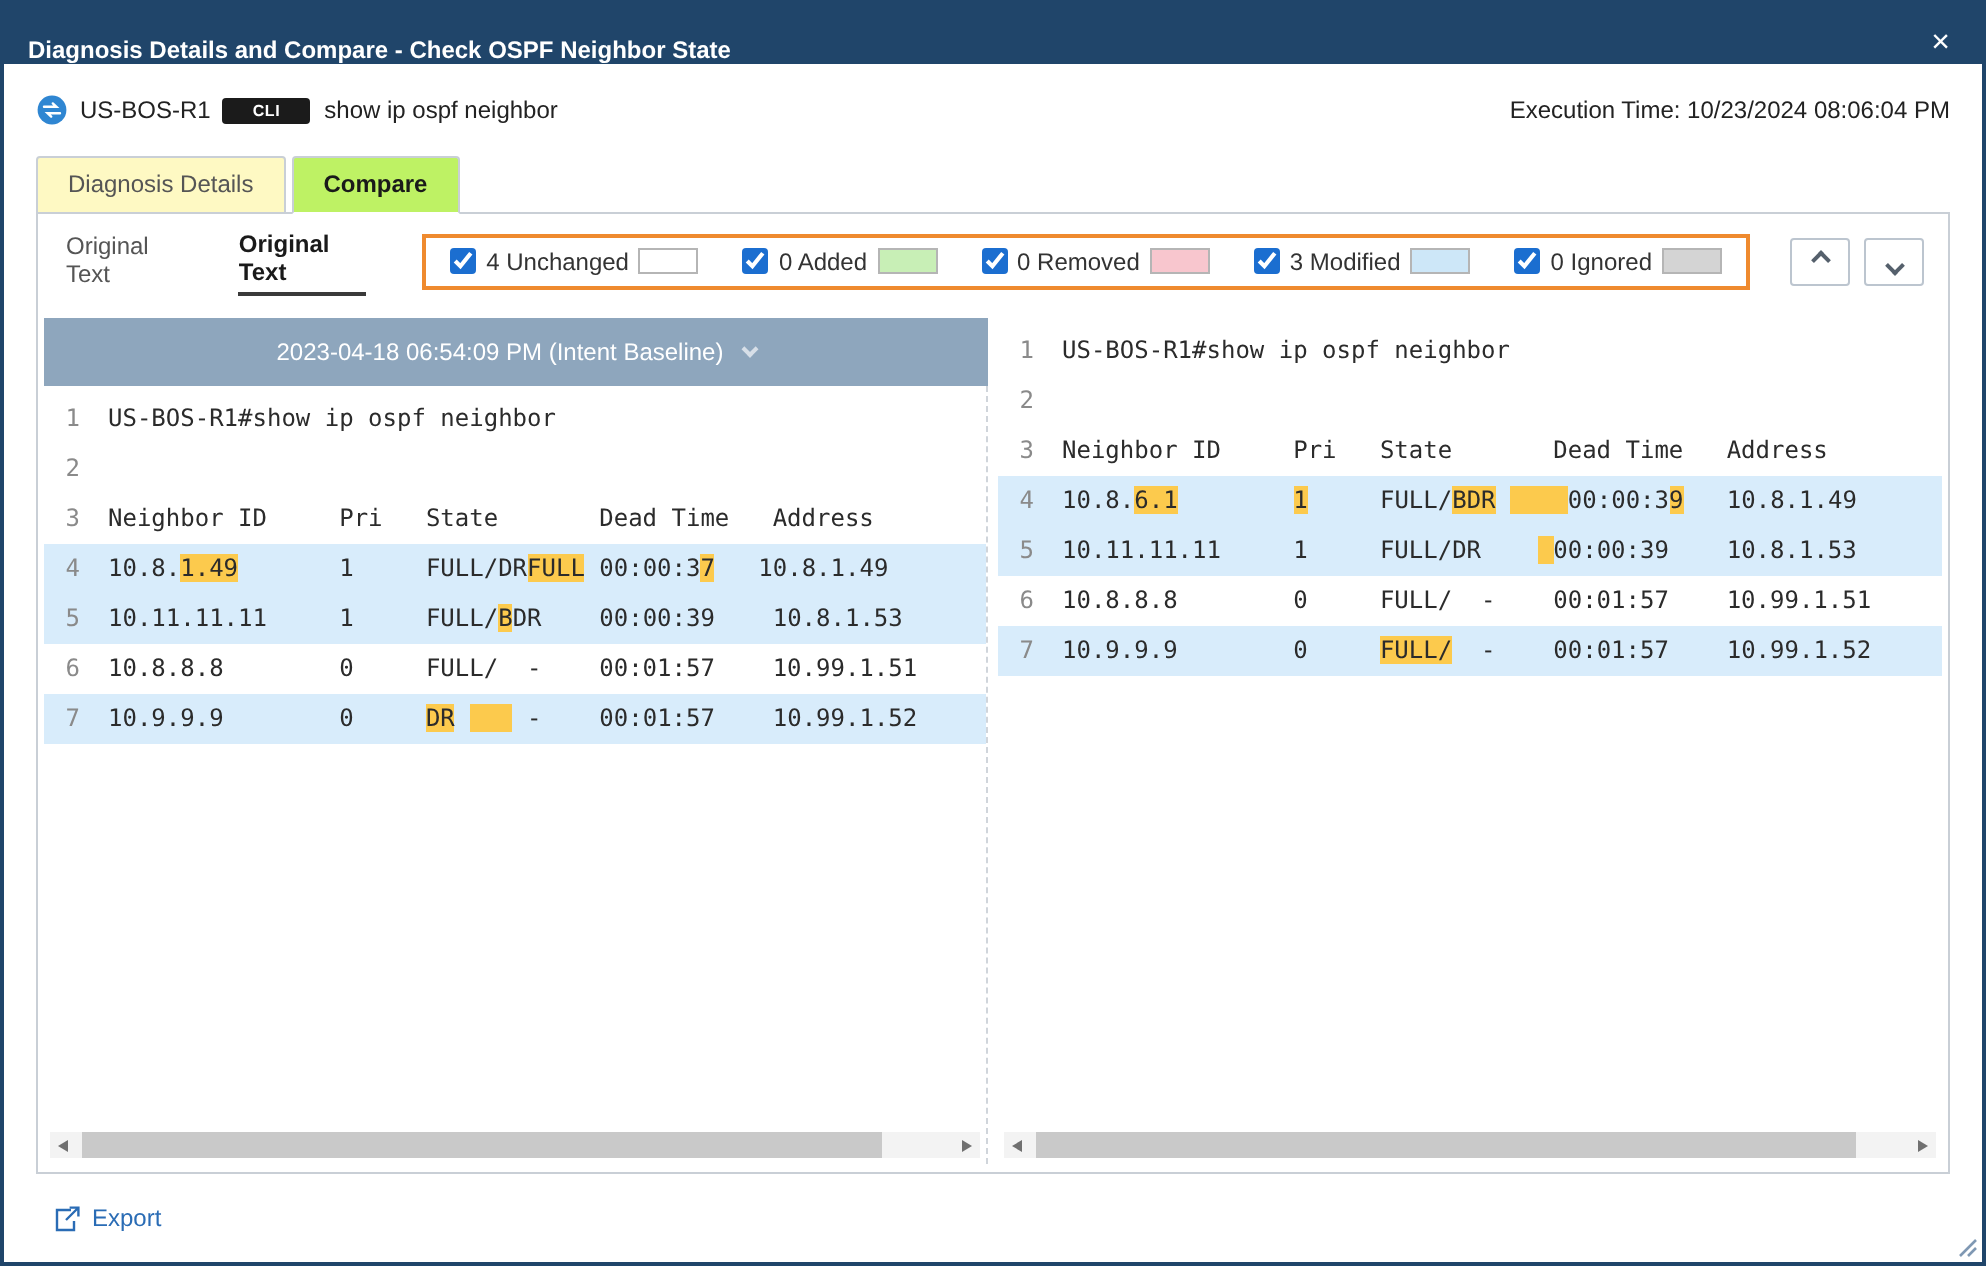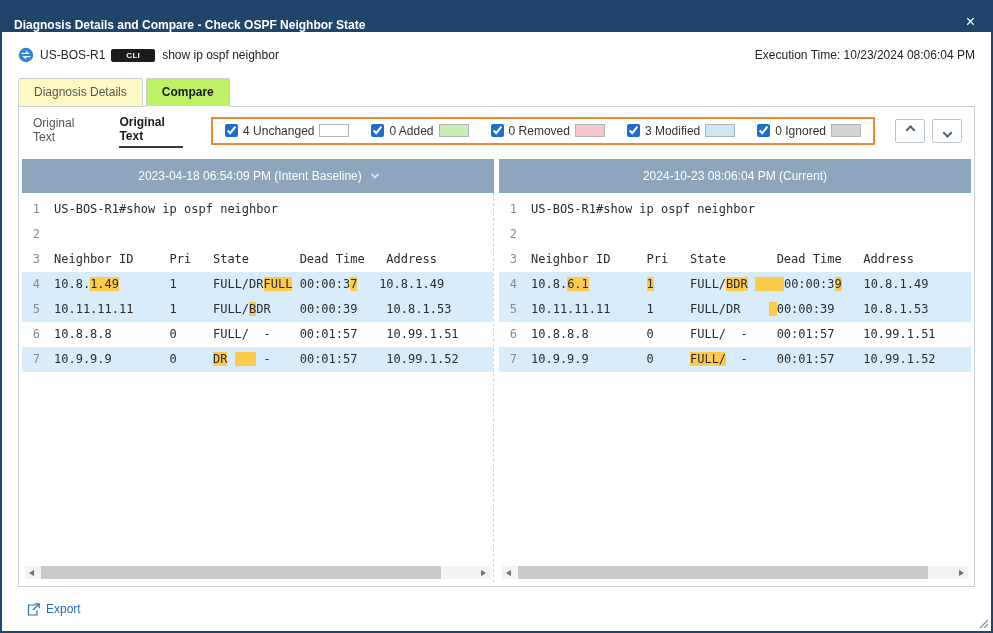--- a/index.html
+++ b/index.html
@@ -276,23 +276,20 @@
               </div>
             <div class="sb-thumb"></div>
             <div class="sb-btn right">
                 <span class="tri-right"></span>
               </div>
           </div>
         </div>
       </div>
 
       <div class="col right">
-        <div class="col-header">
-          <span>2024-10-23 08:06:04 PM (Current)</span>
-        </div>
         <div class="col-main">
           <div class="col-body">
               <div class="diff-line">
                 <span class="line-num">1</span>
                 <span class="line-content"><span>US-BOS-R1#show ip ospf neighbor</span></span>
               </div>
               <div class="diff-line">
                 <span class="line-num">2</span>
                 <span class="line-content"></span>
               </div>

